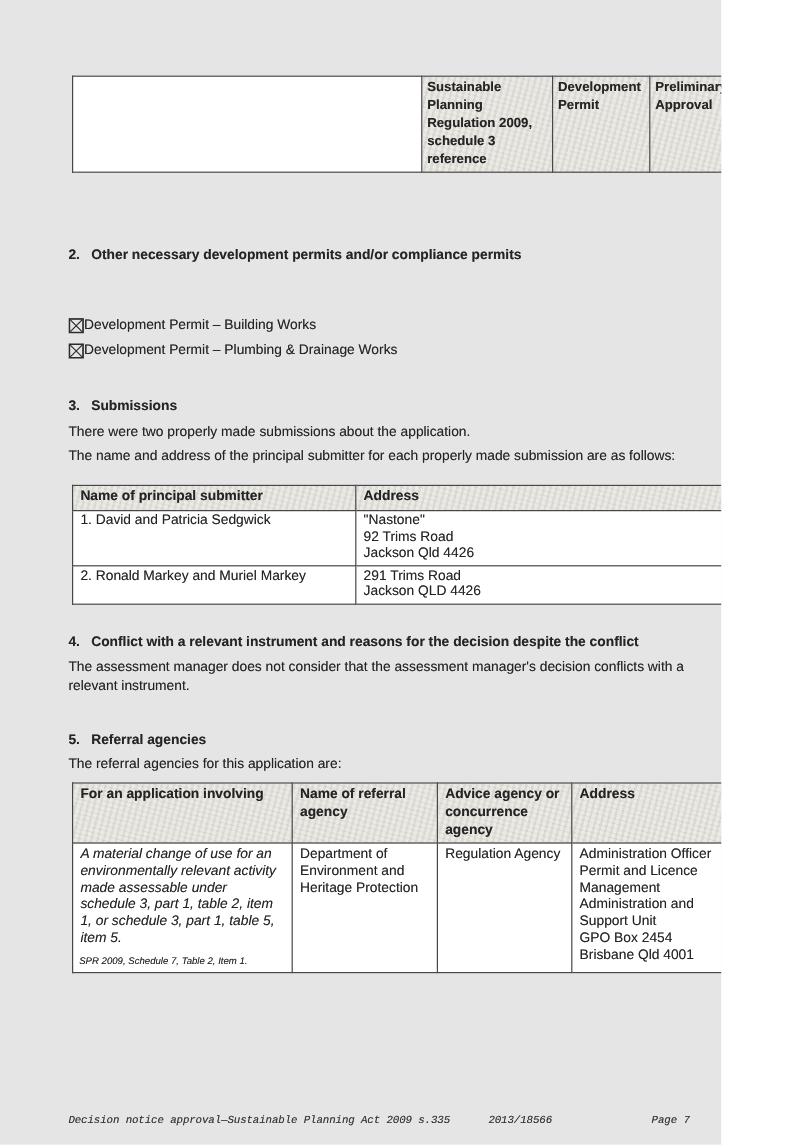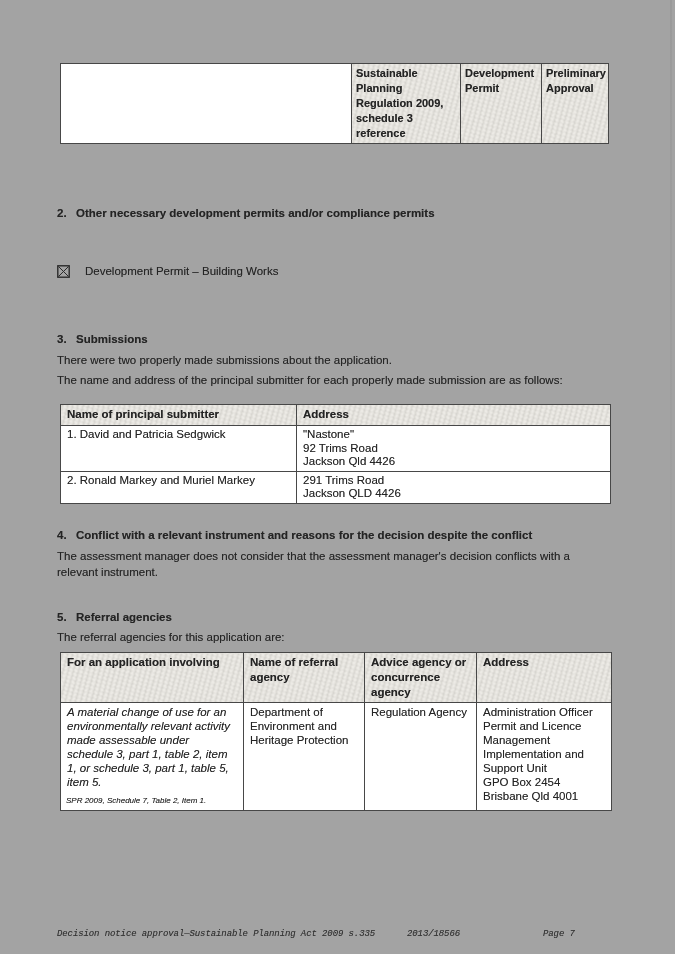--- a/index.html
+++ b/index.html
@@ -1,17 +1,17 @@
 <!DOCTYPE html>
 <html><head>
 <meta charset="utf-8">
 <style>
   html,body { margin:0; padding:0; background:#ffffff; }
   .page {
-    position:relative; width:675px; height:954px; background:#a3a3a3;
+    position:relative; width:601px; height:954px; background:#e5e5e5;
     font-family:"Liberation Sans","DejaVu Sans",sans-serif;
     color:#242424; overflow:hidden;
     text-shadow:0 0 0.3px rgba(40,40,40,0.45);
   }
   .edge-line {
     position:absolute; left:670px; top:0; width:1.5px; height:950px;
     background:linear-gradient(to bottom, #9a9a9a 0%, #a3a3a3 80%, rgba(163,163,163,0) 100%);
   }
   .doc-table { position:absolute; border-collapse:collapse; table-layout:fixed; background:#fff; }
   .doc-table th, .doc-table td {
@@ -31,21 +31,21 @@
   .t2 { top:404px; left:60px; width:550px; }
   .t2 td { line-height:13.5px; }
   .t3 { top:652px; left:60px; width:551px; }
   .t3 td { line-height:14px; }
   .cell-involving { font-style:italic; font-size:11px; position:relative; padding:2px 5px; }
   .footnote { position:absolute; left:5px; bottom:5px; font-size:8px; line-height:9px; }
   .sec-heading { position:absolute; left:57px; width:560px; display:flex; font-weight:bold; font-size:11.5px; line-height:15.5px; }
   .sec-num { width:19px; flex:none; }
   .para { position:absolute; left:57px; width:546px; font-size:11.5px; line-height:15.5px; }
   .cb-row { position:absolute; left:57px; display:flex; align-items:center; }
-  .cb-label { margin-left:15px; font-size:11.5px; line-height:14px; }
+  .cb-label { font-size:11.5px; line-height:14px; }
   .cbx { flex:none; display:block; }
   .t1 .cbx { margin-top:1px; }
   .addr-line { white-space:nowrap; }
   .footer-item {
     position:absolute; top:929px;
     font-family:"Liberation Mono","DejaVu Sans Mono",monospace;
     font-style:italic; font-size:9px; line-height:11px; color:#333333; letter-spacing:-0.1px;
   }
   .f-title { left:57px; } .f-ref { left:407px; } .f-page { left:543px; }
 </style>
@@ -77,20 +77,27 @@
     <span class="sec-num">2.</span>
     <span class="sec-title">Other necessary development permits and/or compliance permits</span>
   </div>
 
   <div class="cb-row" style="top:264px">
     <svg class="cbx" width="13" height="13" viewBox="0 0 13 13">
       <rect x="0.8" y="0.8" width="11.4" height="11.4" fill="none" stroke="#2b2b2b" stroke-width="1.4"></rect>
       <path d="M1.6 1.6 L11.4 11.4 M11.4 1.6 L1.6 11.4" stroke="#2b2b2b" stroke-width="1"></path>
     </svg>
     <span class="cb-label">Development Permit – Building Works</span>
+  </div>
+  <div class="cb-row" style="top:285px">
+    <svg class="cbx" width="13" height="13" viewBox="0 0 13 13">
+      <rect x="0.8" y="0.8" width="11.4" height="11.4" fill="none" stroke="#2b2b2b" stroke-width="1.4"></rect>
+      <path d="M1.6 1.6 L11.4 11.4 M11.4 1.6 L1.6 11.4" stroke="#2b2b2b" stroke-width="1"></path>
+    </svg>
+    <span class="cb-label">Development Permit – Plumbing &amp; Drainage Works</span>
   </div>
 
   <div class="sec-heading" style="top:332px">
     <span class="sec-num">3.</span>
     <span class="sec-title">Submissions</span>
   </div>
   <div class="para" style="top:353px">There were two properly made submissions about the application.</div>
   <div class="para" style="top:373px; width:560px">The name and address of the principal submitter for each properly made submission are as follows:</div>
 
   <table class="doc-table t2">
@@ -151,21 +158,21 @@
       <tr style="height:108px">
         <td class="cell-involving">
           <div>A material change of use for an environmentally relevant activity made assessable under schedule 3, part 1, table 2, item 1, or schedule 3, part 1, table 5, item 5.</div>
           <div class="footnote">SPR 2009, Schedule 7, Table 2, Item 1.</div>
         </td>
         <td>Department of Environment and Heritage Protection</td>
         <td>Regulation Agency</td>
         <td>
           <div>Administration Officer</div>
           <div>Permit and Licence Management</div>
-          <div>Implementation and Support Unit</div>
+          <div>Administration and Support Unit</div>
           <div>GPO Box 2454</div>
           <div>Brisbane Qld 4001</div>
         </td>
       </tr>
     </tbody>
   </table>
 
   <div class="footer-item f-title">Decision notice approval—Sustainable Planning Act 2009 s.335</div>
   <div class="footer-item f-ref">2013/18566</div>
   <div class="footer-item f-page">Page 7</div>

